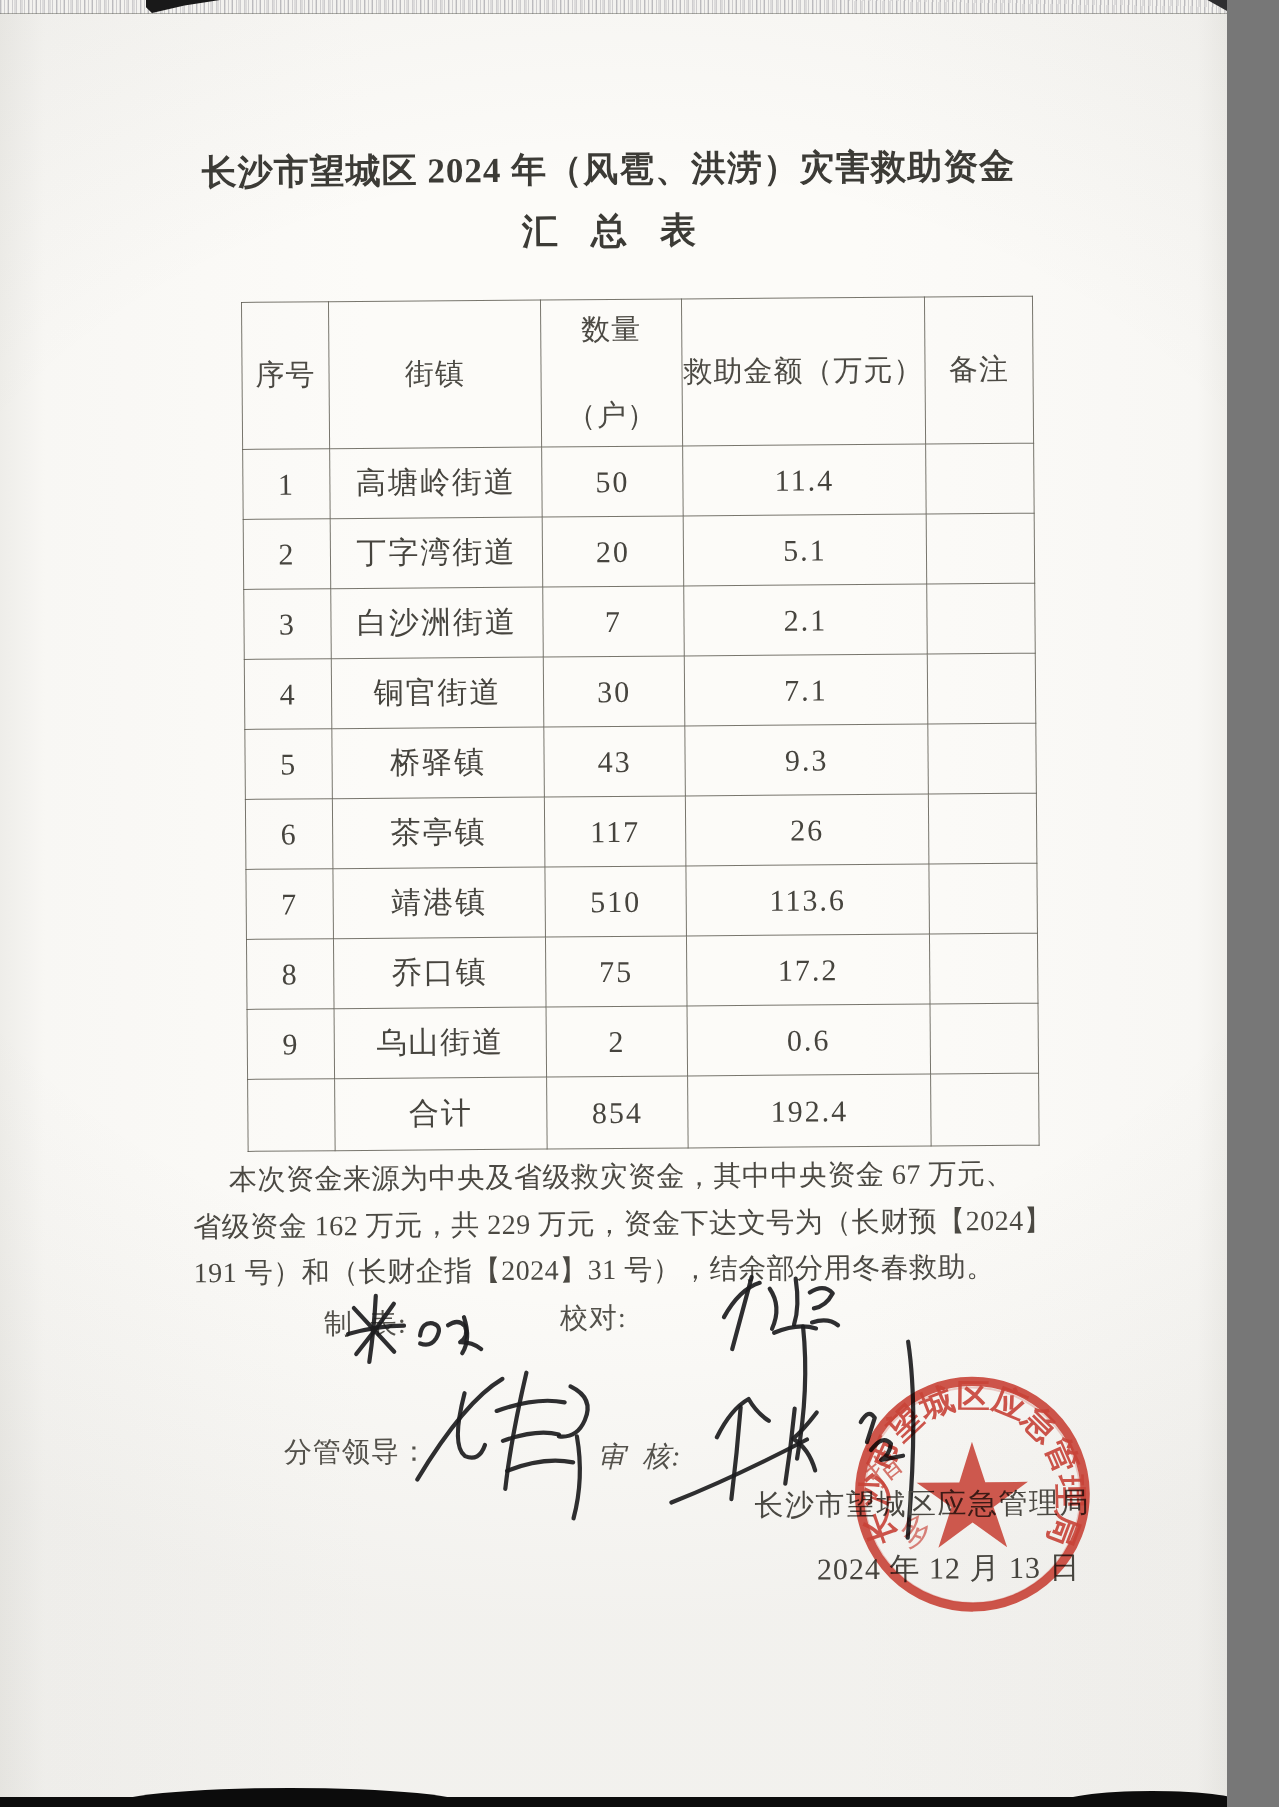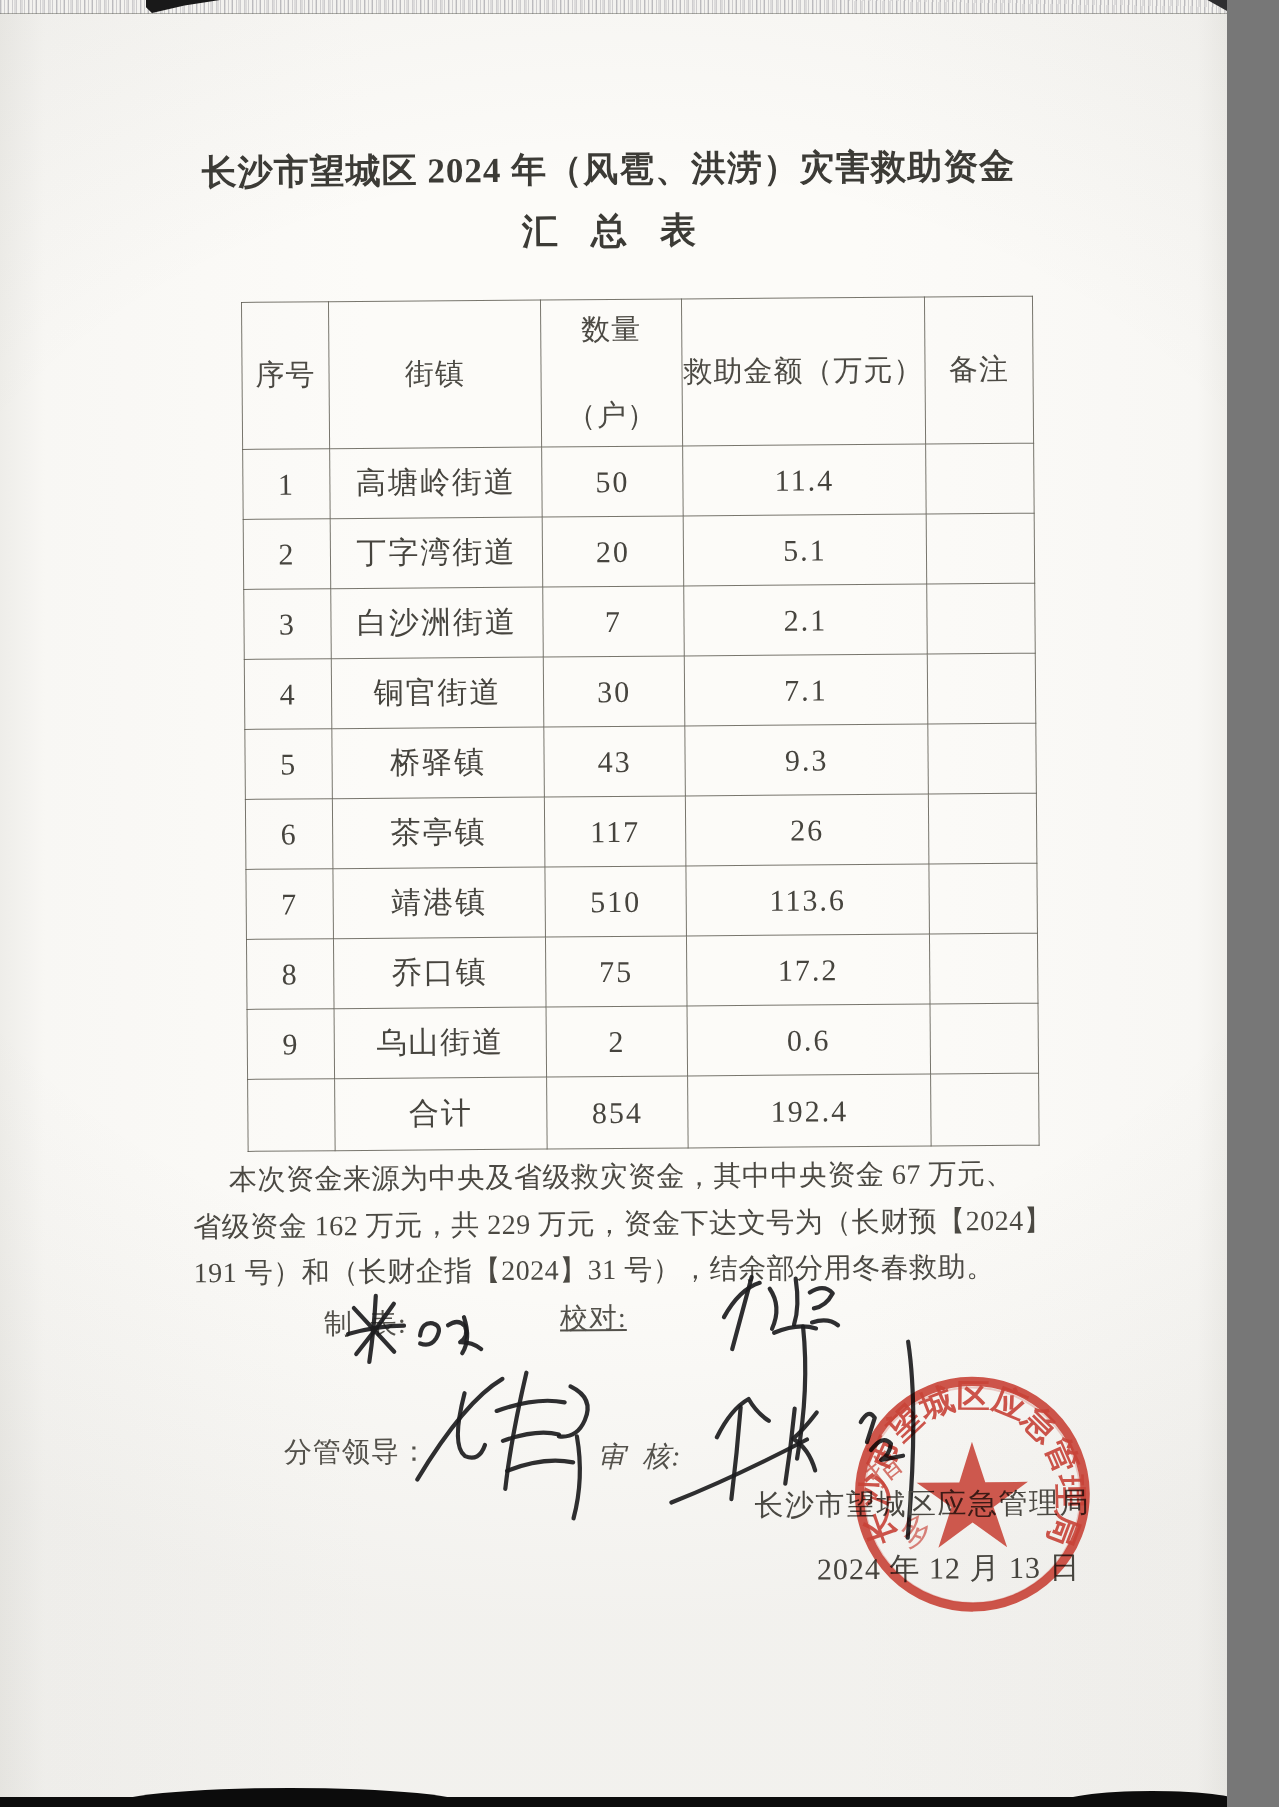--- a/index.html
+++ b/index.html
@@ -46,21 +46,21 @@
   td.town{letter-spacing:2px;}
 
   .note-line{position:absolute;left:190px;width:880px;font-size:28px;line-height:34px;
     color:#4b4943;letter-spacing:.5px;white-space:pre;}
   .nl1{top:1160px;text-indent:36px;}
   .nl2{top:1207px;}
   .nl3{top:1253px;}
 
   .siglabel{position:absolute;font-size:28px;color:#53514b;white-space:pre;letter-spacing:1px;}
   .lab-maker{left:276px;top:1303px;margin-left:44px;}
-  .lab-proof{left:556px;top:1299px;text-decoration:underline;}
+  .lab-proof{left:556px;top:1299px;}
   .lab-leader{left:279px;top:1431px;}
   .lab-review{left:592px;top:1438px;font-style:italic;}
 
   .agency{position:absolute;left:749px;top:1487px;font-size:29px;letter-spacing:1.5px;color:#4a4842;white-space:pre;}
   .datetext{position:absolute;left:811px;top:1551px;font-size:30px;letter-spacing:1px;color:#46443e;white-space:pre;}
 
   svg.hand{position:absolute;overflow:visible;}
   svg.hand path{fill:none;stroke:#1c1c1e;stroke-width:4.2px;stroke-linecap:round;stroke-linejoin:round;opacity:.92;}
   .seal-svg{position:absolute;left:838px;top:1366px;width:258px;height:258px;mix-blend-mode:multiply;opacity:.93;}
 </style>

